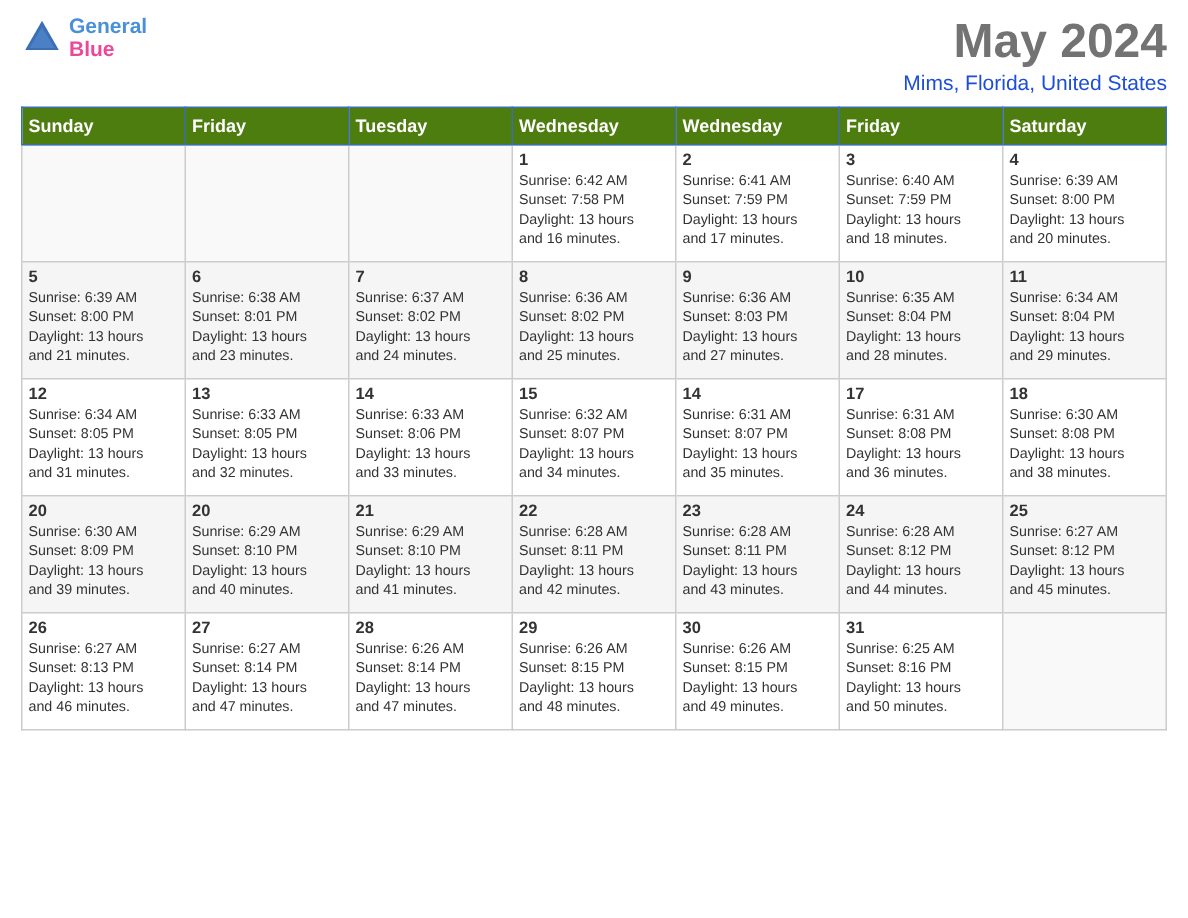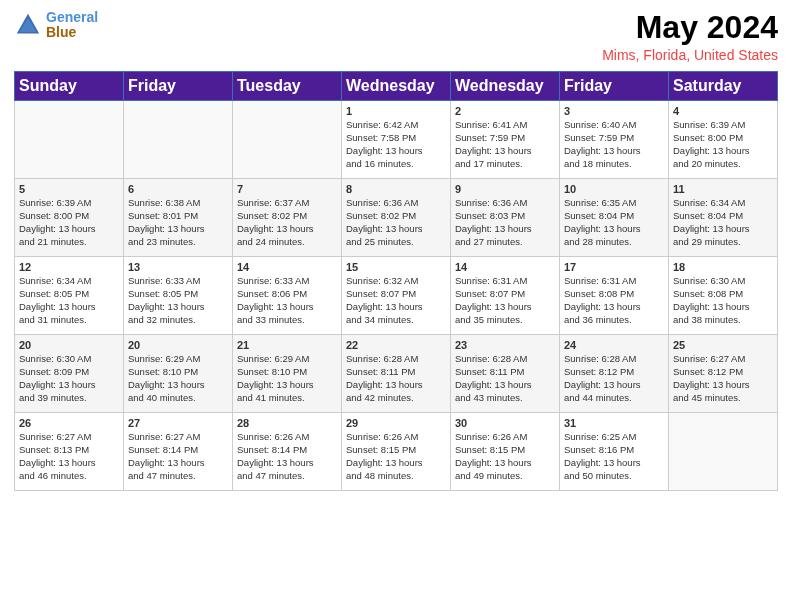--- a/index.html
+++ b/index.html
@@ -37,37 +37,37 @@
     .logo-icon {
       width: 28px;
       height: 28px;
     }
     .title-block {
       text-align: right;
     }
     .month-title {
       font-size: 32px;
       font-weight: bold;
-      color: #000000;
+      color: #737373;
       line-height: 1.1;
     }
     .location {
       font-size: 14px;
-      color: #ef4444;
+      color: #1d4ed8;
       margin-top: 2px;
     }
     table {
       width: 100%;
       border-collapse: collapse;
       table-layout: fixed;
     }
     thead th {
-      background-color: #4c1d95;
+      background-color: #4d7c0f;
       color: #fff;
-      font-size: 16px;
+      font-size: 12px;
       font-weight: bold;
       padding: 5px 4px;
       text-align: left;
       border: 1px solid #3c6eb4;
     }
     tbody td {
       border: 1px solid #ccc;
       vertical-align: top;
       padding: 4px 4px;
       font-size: 10px;
@@ -99,21 +99,21 @@
 
 <div class="container">
   <div class="header">
     <div class="logo">
       <svg class="logo-icon" viewBox="0 0 40 40">
         <polygon points="20,4 36,32 4,32" fill="#3c6eb4"></polygon>
         <polygon points="20,10 32,30 8,30" fill="#5a90d8" opacity="0.5"></polygon>
       </svg>
       <div class="logo-text">
         <div><span>General</span></div>
-        <div><span style="color:#a16207">Blue</span></div>
+        <div><span style="color:#ec4899">Blue</span></div>
       </div>
     </div>
     <div class="title-block">
       <div class="month-title">May 2024</div>
       <div class="location">Mims, Florida, United States</div>
     </div>
   </div>
 
   <table>
     <thead>

